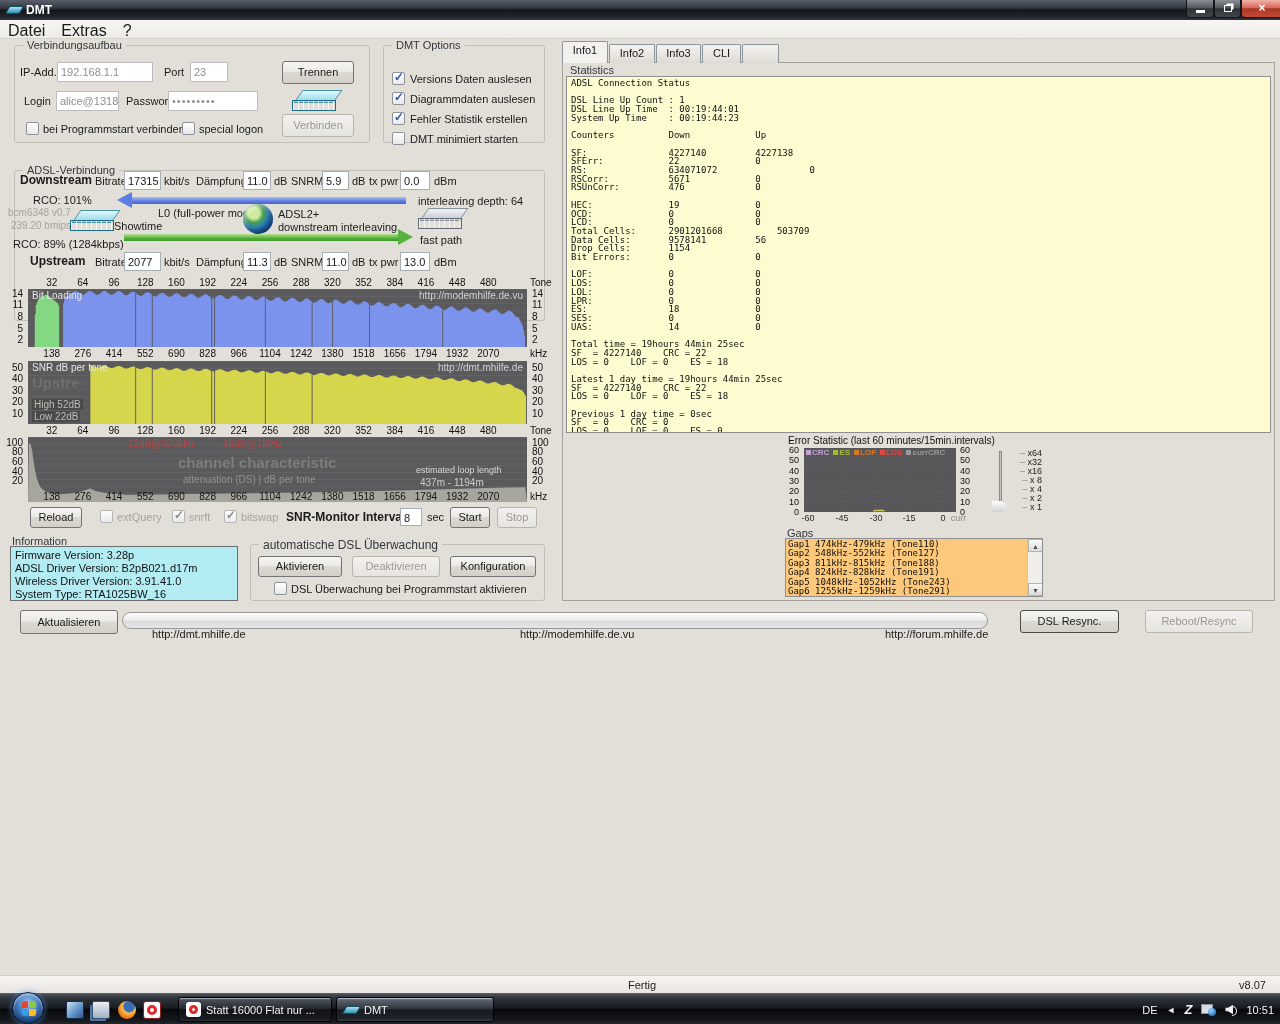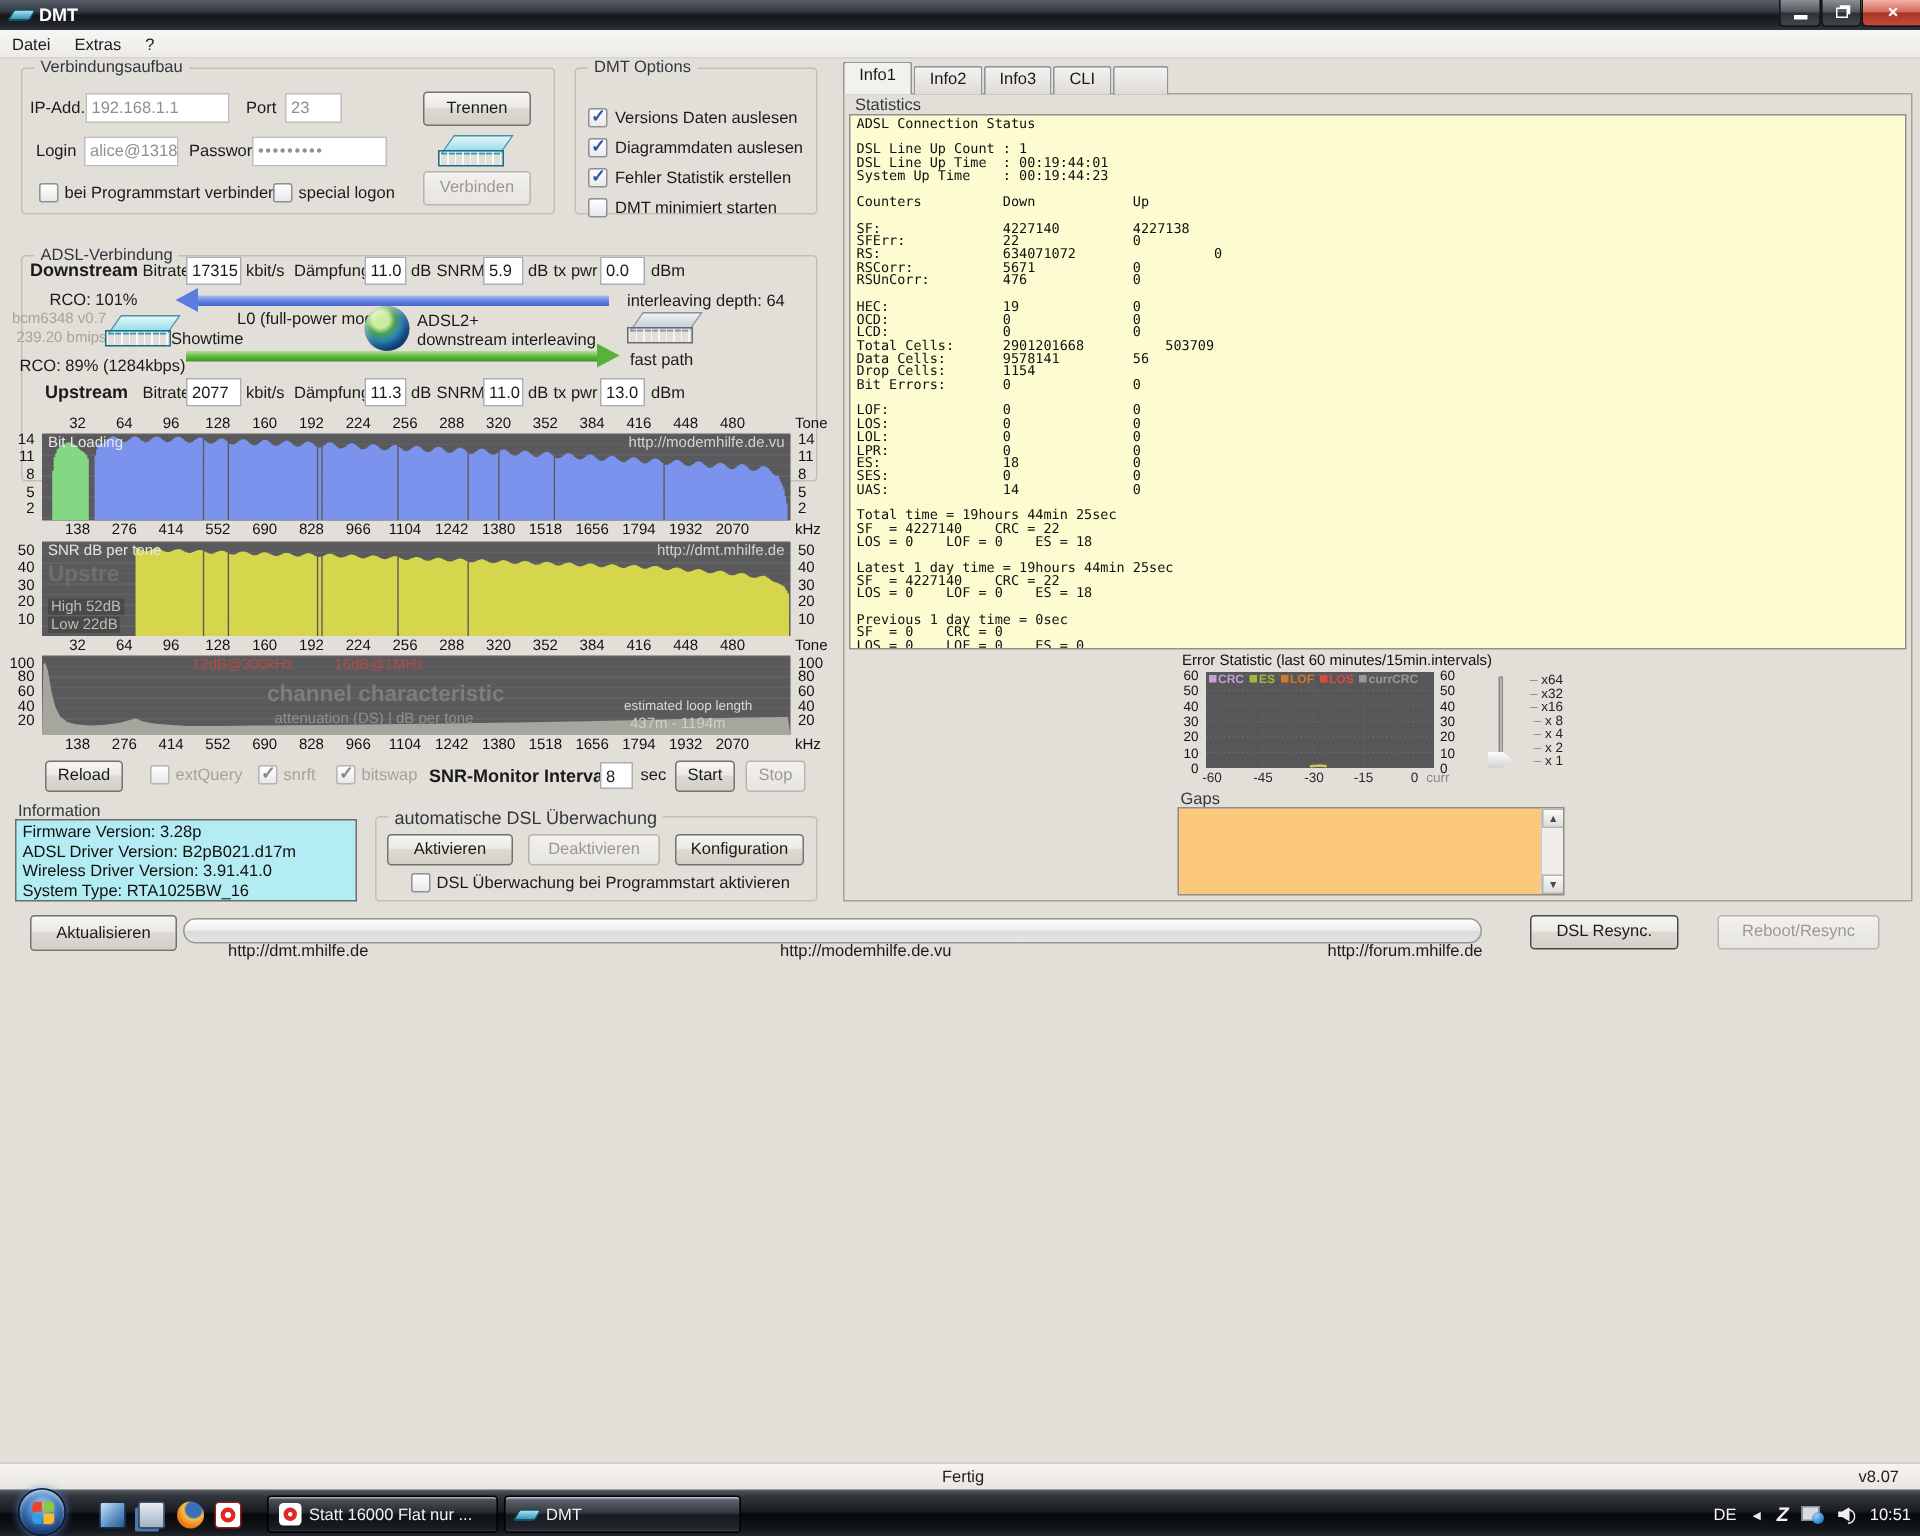--- a/index.html
+++ b/index.html
@@ -20,21 +20,21 @@
   #btn-min { left:1186px; width:28px; } #btn-max { left:1214px; width:27px; }
   #btn-close { left:1241px; width:42px; font-size:12px; font-weight:bold;
     background:linear-gradient(#f0b3a8,#d8695a 45%,#a93626 52%,#c24b36); }
   #btn-min i { display:block; width:9px; height:3px; background:#fff; margin:10px auto 0; }
   #btn-max i { display:block; width:8px; height:7px; border:1px solid #fff; margin:5px auto 0;
     box-shadow:2px -2px 0 -0.5px #fff; }
 
   
   #menubar { position:absolute; left:0; top:20px; width:1280px; height:19px;
     background:linear-gradient(#f7f6f4,#ecebe8); border-bottom:1px solid #d6d3cc; }
-  .menu-item { display:inline-block; padding:2px 8px; font-size:11px; color:#1a1a1a; }
+  .menu-item { display:inline-block; padding:2px 8px; font-size:16px; color:#1a1a1a; }
 
   
   .grp { position:absolute; border:1px solid #c3bfb8; border-radius:3px; }
   .grp-title { position:absolute; top:-7px; left:8px; background:#e2dfd8; padding:0 4px;
     font-size:11px; color:#33373d; white-space:nowrap; }
   .lbl { position:absolute; font-size:11px; color:#1a1a1a; white-space:nowrap; }
   .b { font-weight:bold; font-size:12px; }
   .gray { color:#a7a39b; }
   .fld { position:absolute; background:#fff; border:1px solid #a9adb5; font-size:11px;
     color:#1a1a1a; padding:3px 3px 0 3px; white-space:nowrap; overflow:hidden; }
@@ -407,21 +407,21 @@
       <span class="unit">Tone</span>
     </div>
 
   <div class="ycol l" id="chan-yl" style="left:0;top:437px;height:53px;">
       <span style="top: 38.3636px;">20</span>
       <span style="top: 28.7273px;">40</span>
       <span style="top: 19.0909px;">60</span>
       <span style="top: 9.45455px;">80</span>
       <span style="top: -0.181818px;">100</span>
     </div>
-  <div class="plot" id="chan-plot" style="top:437px;height:53px;">
+  <div class="plot" id="chan-plot" style="top:437px;height:65px;">
       <svg viewBox="0 0 2208 53" preserveAspectRatio="none" width="100%" height="100%">
         <polygon points="0,53 4,5.8 10,4.8 18,10.6 28,24.1 40,34.7 55,41.0 75,44.3 100,45.8 138,46.7 180,46.3 230,44.8 262,42.9 276,41.9 295,43.8 330,45.3 380,46.3 430,47.0 520,47.0 650,46.7 828,46.3 1000,45.8 1200,45.3 1400,44.6 1600,43.8 1800,42.9 1960,41.9 2070,41.4 2200,41.0 2208,53" fill="#a6a69e"></polygon>
       </svg>
     <span class="chart-note" style="left:100px;top:1px;color:#b24a48;">12dB@300kHz</span>
     <span class="chart-note" style="left:195px;top:1px;color:#b24a48;">16dB@1MHz</span>
     <span class="chart-note" style="left:150px;top:17px;color:#7d7d7a;font-size:15px;font-weight:bold;">channel characteristic</span>
     <span class="chart-note" style="left:155px;top:37px;color:#91918c;">attenuation (DS) | dB per tone</span>
     <span class="chart-note" style="left:388px;top:28px;color:#d8d8d2;font-size:9px;">estimated loop length</span>
     <span class="chart-note" style="left:392px;top:40px;color:#cfcfc8;">437m - 1194m</span>
   </div>
@@ -603,20 +603,21 @@
       <span style="top: 18px;">x16</span>
       <span style="top: 27px;">x 8</span>
       <span style="top: 36px;">x 4</span>
       <span style="top: 45px;">x 2</span>
       <span style="top: 54px;">x 1</span>
     </div>
   <span id="sf-caption">scaling factor</span>
 
   <span id="gaps-label">Gaps</span>
   <div id="gaps-box">
+    <div id="gaps-list"><div>Gap1 474kHz-479kHz (Tone110)</div><div>Gap2 548kHz-552kHz (Tone127)</div><div>Gap3 811kHz-815kHz (Tone188)</div><div>Gap4 824kHz-828kHz (Tone191)</div><div>Gap5 1048kHz-1052kHz (Tone243)</div><div>Gap6 1255kHz-1259kHz (Tone291)</div></div>
     <div id="gaps-sb">
       <div class="sb-btn" style="top:0;">▲</div>
       <div class="sb-btn" style="bottom:0;">▼</div>
     </div>
   </div>
 
   <div class="btn" style="left:20px;top:610px;width:98px;height:24px;line-height:22px;">Aktualisieren</div>
   <div id="progress"></div>
   <span class="link" style="left:152px;">http://dmt.mhilfe.de</span>
   <span class="link" style="left:520px;">http://modemhilfe.de.vu</span>

